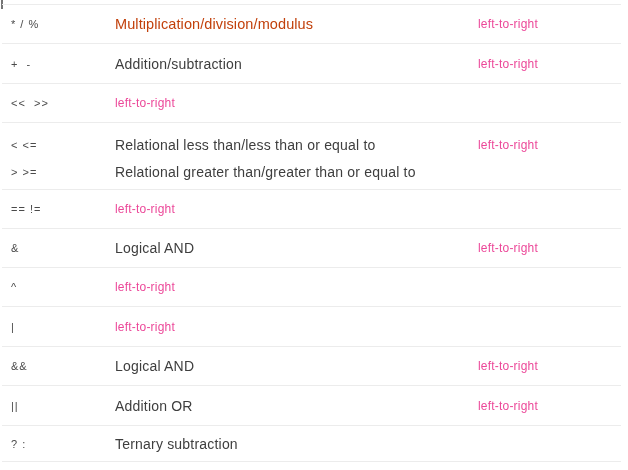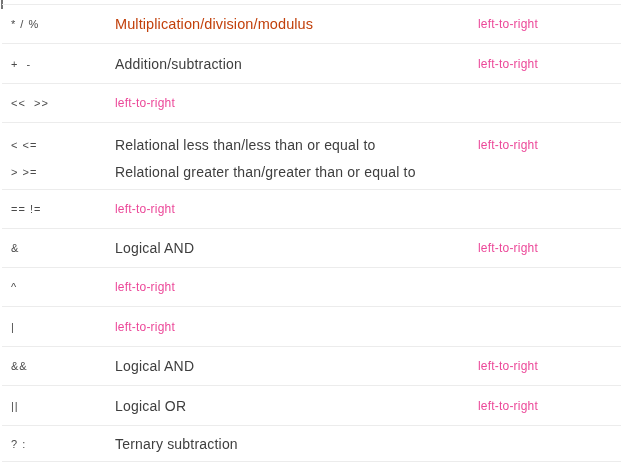--- a/index.html
+++ b/index.html
@@ -102,21 +102,21 @@
     </div>
 
     <div class="row">
       <span class="col-op">&amp;&amp;</span>
       <span class="col-desc">Logical AND</span>
       <span class="col-assoc">left-to-right</span>
     </div>
 
     <div class="row h40">
       <span class="col-op">||</span>
-      <span class="col-desc">Logical OR</span>
+      <span class="col-desc">Addition OR</span>
       <span class="col-assoc">left-to-right</span>
     </div>
 
     <div class="row h36">
       <span class="col-op">? :</span>
       <span class="col-desc">Ternary subtraction</span>
     </div>
 
   </div>
 </div>

